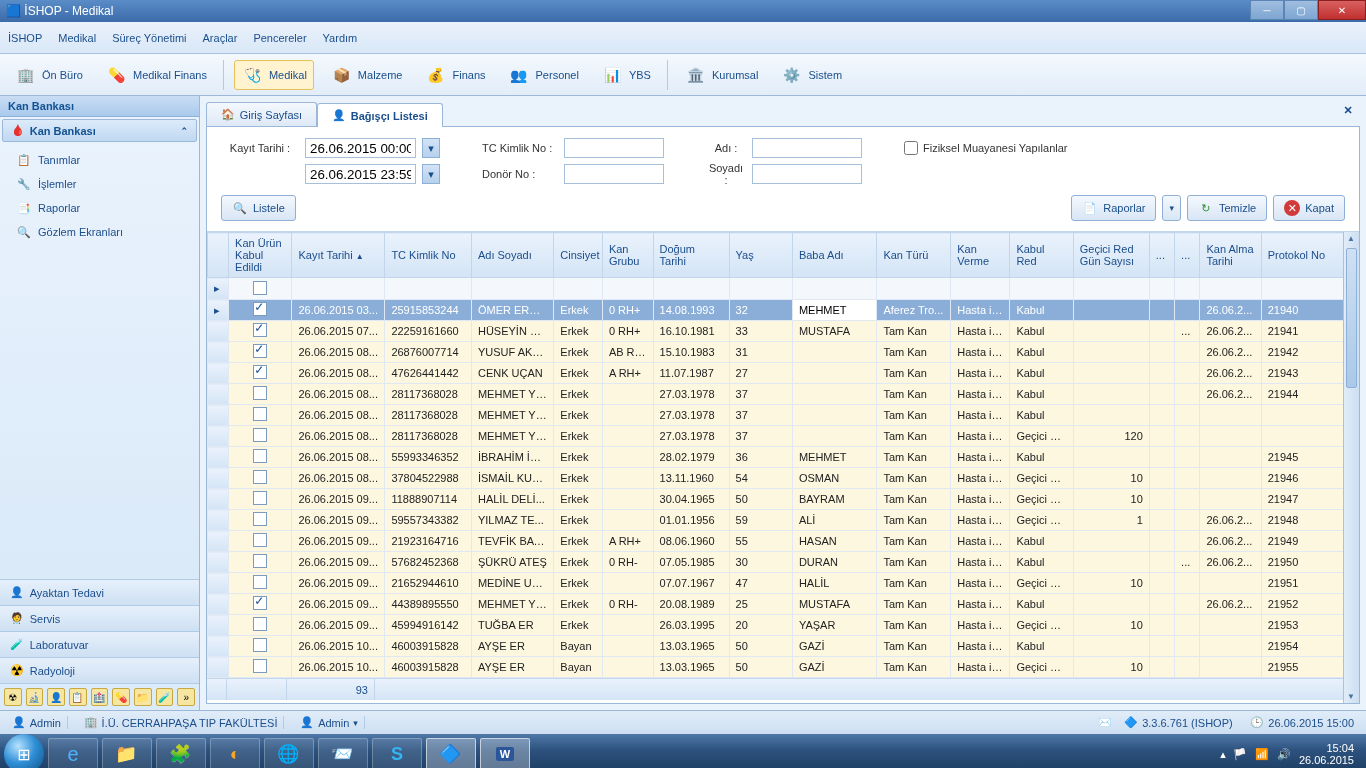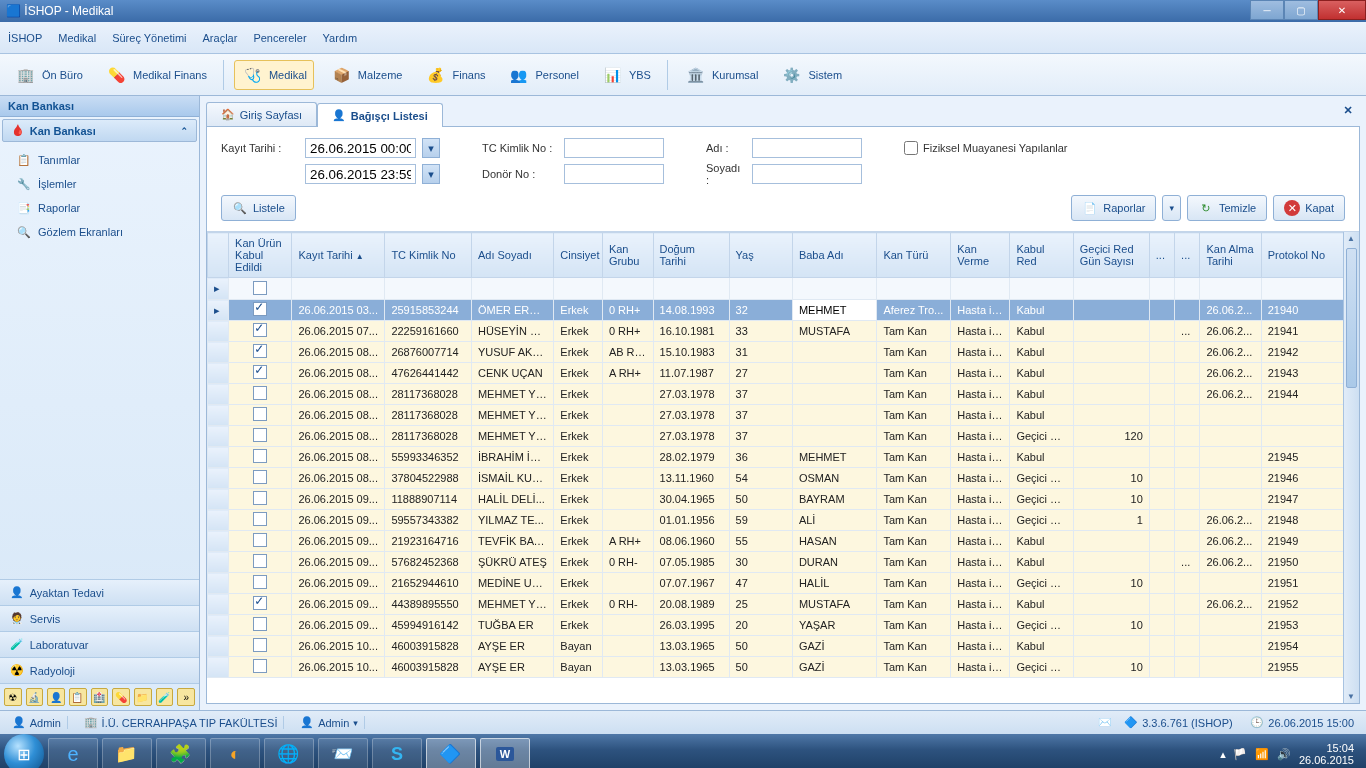--- a/index.html
+++ b/index.html
@@ -41,21 +41,21 @@
 .tabs { display: flex; padding: 6px 6px 0 6px; gap: 0; align-items: flex-end; }
 .tab { background: linear-gradient(#f4f8fd,#dee9f6); border: 1px solid #9cb8d8; border-bottom: none; padding: 5px 14px; color: #1b4e8c; display: flex; align-items: center; gap: 5px; border-radius: 3px 3px 0 0; }
 .tab.active { background: #fff; font-weight: bold; position: relative; top: 1px; }
 .close-x { position: absolute; right: 10px; top: 8px; width: 16px; height: 16px; color: #1b4e8c; font-weight: bold; text-align: center; }
 
 .panel { background: #fff; margin: 0 6px 6px 6px; border: 1px solid #9cb8d8; flex: 1; display: flex; flex-direction: column; }
 
 .filter-bar { padding: 10px 14px 6px 14px; display: flex; flex-direction: column; gap: 4px; }
 .filter-rows { display: flex; flex-direction: column; gap: 4px; }
 .filter-row { display: flex; align-items: center; gap: 6px; height: 22px; }
-.flabel { color: #333; width: 78px; text-align: left; }
+.flabel { color: #333; width: 78px; text-align: center; }
 .flabel.r1 { width: 78px; }
 .flabel.r2 { width: 76px; text-align: left; }
 .finput { border: 1px solid #a6bfdc; height: 20px; padding: 0 4px; background: #fff; }
 .fdate { width: 111px; }
 .fdate-btn { width: 18px; height: 20px; background: linear-gradient(#d2e3f6,#b7d0ec); border: 1px solid #8fb0d6; color: #1b4e8c; display: flex; align-items: center; justify-content: center; }
 .fck { display: flex; align-items: center; gap: 5px; color: #333; }
 .fck input { width: 14px; height: 14px; }
 
 .filter-actions { display: flex; align-items: center; padding: 4px 14px 10px 14px; }
 .btn { background: linear-gradient(#f4f8fd,#d8e6f5); border: 1px solid #8fb0d6; border-radius: 3px; padding: 4px 10px; color: #1b4e8c; display: flex; align-items: center; gap: 5px; }
@@ -713,20 +713,25 @@
                 <td>Hasta için</td>
                 <td>Geçici Red</td>
                 <td style="text-align: right;">10</td>
                 <td></td>
                 <td></td>
                 <td></td>
                 <td>21955</td>
               </tr>
             </tbody>
         </table>
+        <div class="footer-row">
+          <div class="cell" style="width:20px"></div>
+          <div class="cell" style="width:60px"></div>
+          <div class="cell" style="width:88px">93</div>
+        </div>
         <div class="vscroll">
             <div class="thumb"></div>
           </div>
       </div>
     </div>
   </div>
 </div>
 
 <div class="statusbar">
   <div class="status-item">

